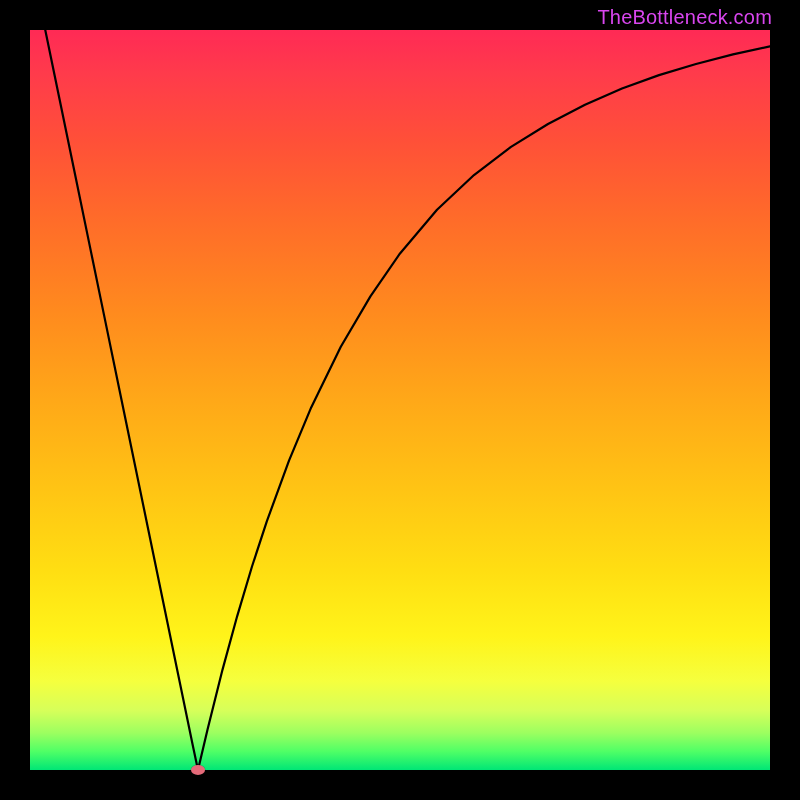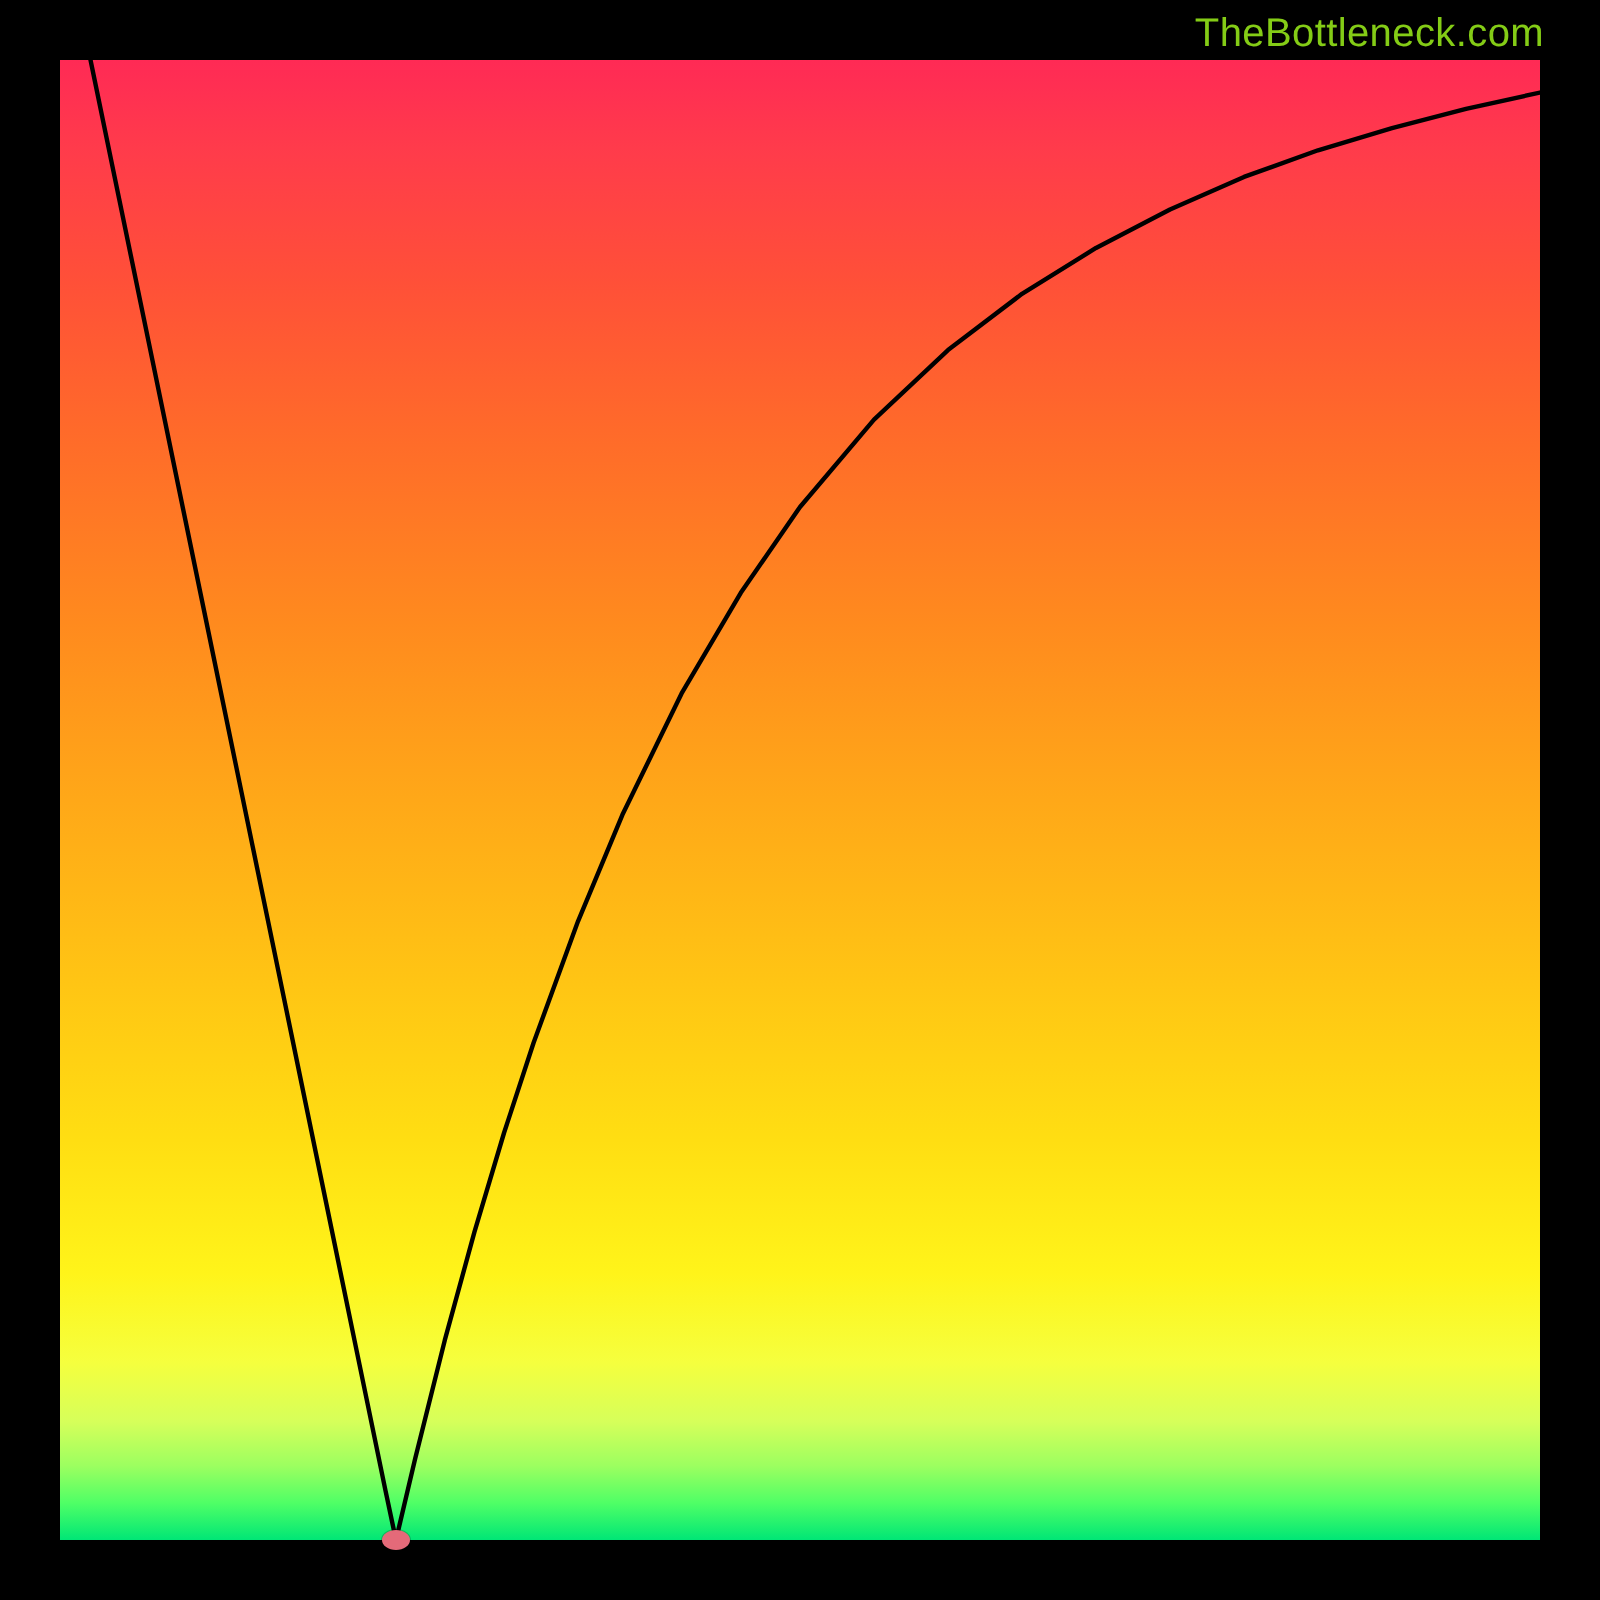--- a/index.html
+++ b/index.html
@@ -37,21 +37,21 @@
       #d6ff5a 92%,
       #9cff60 95%,
       #4fff66 97.5%,
       #00e676 100%
     );
   }
   .watermark {
     position: absolute;
     top: 6px;
     right: 28px;
-    color: #84cc16;
+    color: #d946ef;
     font-size: 20px;
     font-weight: 500;
     letter-spacing: 0.2px;
   }
   svg.curve {
     position: absolute;
     left: 0;
     top: 0;
     width: 740px;
     height: 740px;

